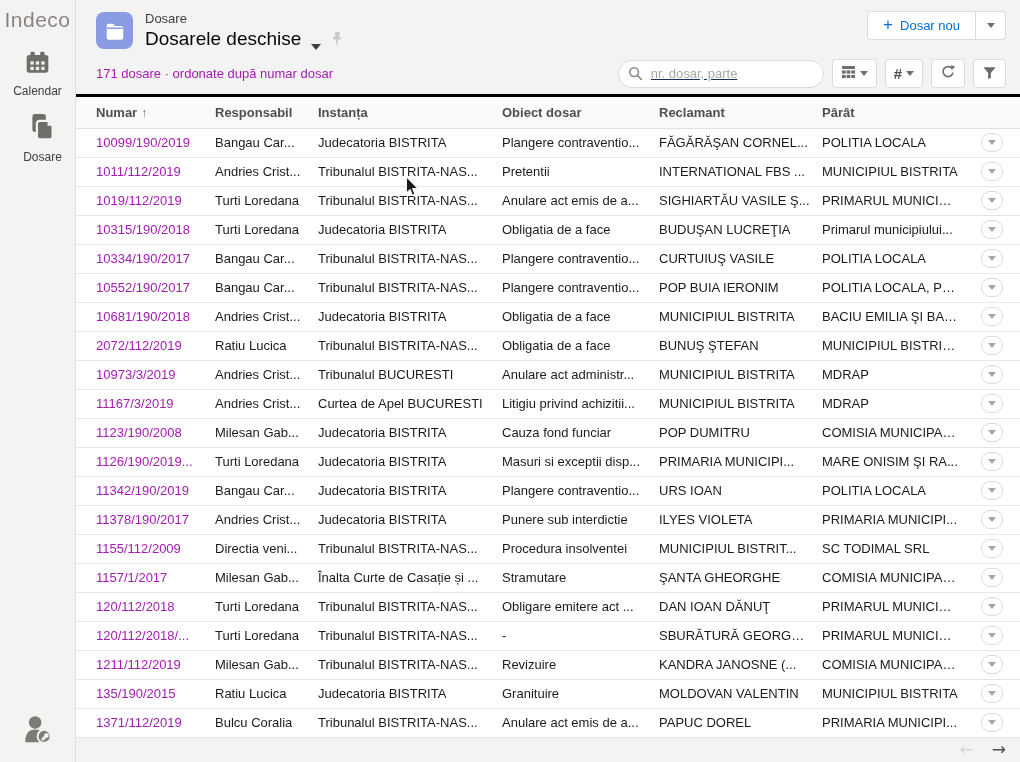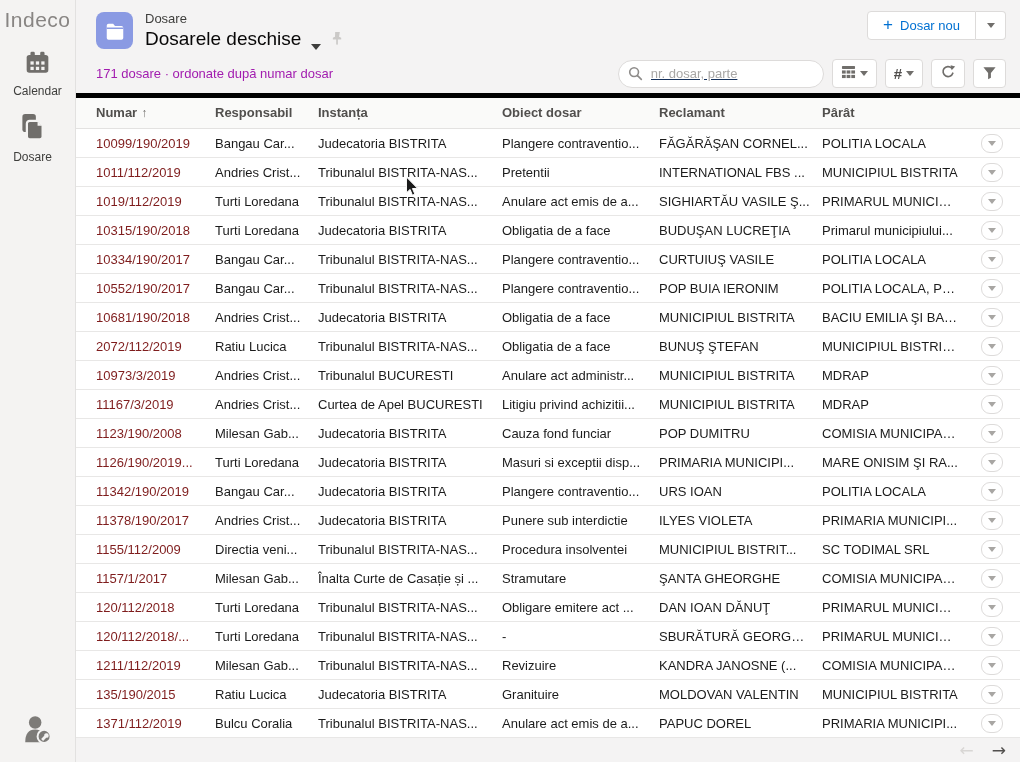--- a/index.html
+++ b/index.html
@@ -1,20 +1,20 @@
 <!DOCTYPE html>
 <html><head>
 <meta charset="utf-8">
 <style>
   html,body{margin:0;padding:0;background:#f4f3f3;font-family:"Liberation Sans","DejaVu Sans",sans-serif;}
   .app{position:relative;width:1020px;height:762px;background:#f4f3f3;overflow:hidden;display:flex;}
   
   .sidebar{width:76px;min-width:76px;background:#f4f3f2;border-right:1px solid #e2e1e0;display:flex;flex-direction:column;align-items:center;box-sizing:border-box;}
   .logo{font-size:21px;color:#888583;letter-spacing:.5px;margin-top:8px;}
-  .nav{display:flex;flex-direction:column;align-items:flex-start;margin-top:18px;gap:14px;}
+  .nav{display:flex;flex-direction:column;align-items:flex-end;margin-top:18px;gap:14px;}
   .nav-item{display:flex;flex-direction:column;align-items:center;cursor:pointer;}
   .nav-item .lbl{font-size:12px;color:#3e3e3c;margin-top:4px;}
   .sidebar-spacer{flex:1;}
   .admin{margin-bottom:10px;cursor:pointer;}
   
   .main{flex:1;display:flex;flex-direction:column;box-sizing:border-box;}
   .page-header{height:97px;box-sizing:border-box;padding:11px 14px 0 20px;}
   .hrow1{display:flex;align-items:flex-start;justify-content:space-between;}
   .title-left{display:flex;align-items:center;gap:12px;}
   .obj-icon{width:37px;height:37px;border-radius:8px;background:#8a9ae3;display:flex;align-items:center;justify-content:center;}
@@ -32,29 +32,29 @@
   .hrow2{display:flex;align-items:center;justify-content:space-between;margin-top:9px;}
   .count{font-size:13px;color:#a21caf;}
   .tools{display:flex;align-items:center;gap:8px;}
   .search{position:relative;width:206px;height:28px;}
   .search input{width:100%;height:100%;box-sizing:border-box;border:1px solid #dddbda;border-radius:14px;padding:0 10px 0 32px;font-size:13px;color:#16325c;background:#fff;font-family:inherit;outline:none;text-decoration:underline;}
   .search input::placeholder{color:#a9a7a5;}
   .search .mag{position:absolute;left:10px;top:6px;}
   .btn-icon{padding:0 8px;gap:4px;color:#514f4d;}
   .hash{font-size:15px;color:#514f4d;font-weight:700;}
   
-  .table-wrap{background:#fff;border-top:5px solid #000000;}
+  .table-wrap{background:#fff;border-top:3px solid #000000;}
   table{border-collapse:collapse;table-layout:fixed;width:944px;}
   thead th{height:31px;box-sizing:border-box;background:#fafaf9;border-bottom:1px solid #e3e2e1;font-size:13px;font-weight:700;color:#514f4d;text-align:left;padding:0 12px 0 0;cursor:pointer;}
   thead th:first-child{padding-left:20px;}
   .sort-arrow{font-size:12px;color:#706e6b;margin-left:4px;font-weight:400;}
   tbody td{height:29px;box-sizing:border-box;border-bottom:1px solid #e8e7e6;font-size:13px;color:#1b1b1b;padding:0 12px 0 0;background:#fff;}
   tbody td:first-child{padding-left:20px;}
   td .cell{display:block;white-space:nowrap;overflow:hidden;text-overflow:ellipsis;}
-  td a{color:#7f1d1d;text-decoration:none;cursor:pointer;}
+  td a{color:#a21caf;text-decoration:none;cursor:pointer;}
   .action-cell{text-align:center;padding:0 6px 0 0 !important;}
   .row-action{width:22px;height:19px;background:#fff;border:1px solid #dddbda;border-radius:9px;display:inline-flex;align-items:center;justify-content:center;cursor:pointer;padding:0;}
   .row-action .c{width:0;height:0;border-left:4px solid transparent;border-right:4px solid transparent;border-top:5px solid #a8a6a3;}
   
   .pager{height:25px;display:flex;align-items:center;justify-content:flex-end;gap:18px;padding-right:14px;background:#f4f3f3;}
   .pager .arrow{font-size:17px;line-height:1;cursor:pointer;background:none;border:none;padding:0;font-family:"DejaVu Sans",sans-serif;}
   .arrow-prev{color:#d8d6d4;}
   .arrow-next{color:#52504e;}
   .cursor{position:absolute;left:403px;top:177px;z-index:50;pointer-events:none;}
 </style>

